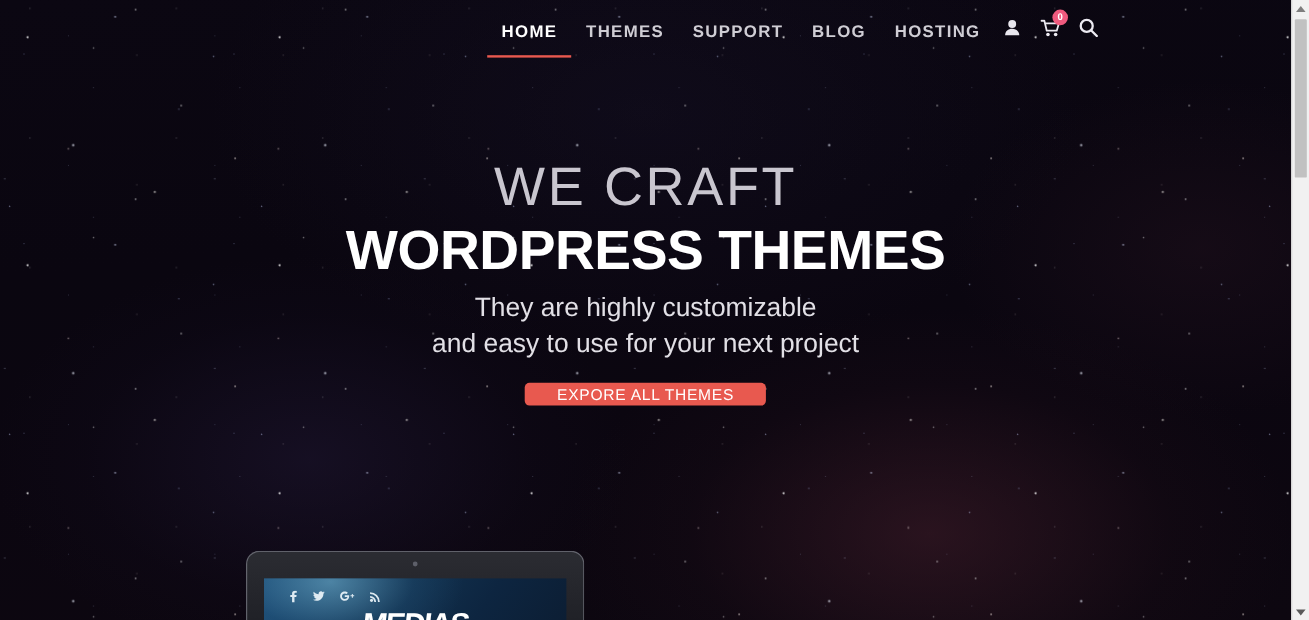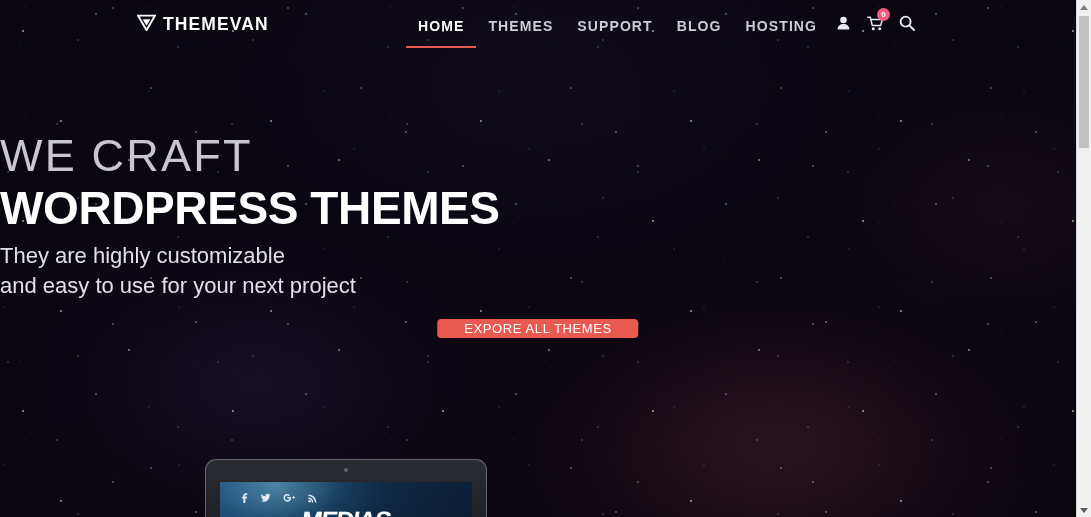--- a/index.html
+++ b/index.html
@@ -168,20 +168,21 @@
     font-weight: bold;
     line-height: 13px;
     text-align: center;
   }
 
   
   #hero {
     position: absolute;
     top: 0; left: 0; right: 15px;
     height: 496px;
+    text-align: center;
     z-index: 10;
     pointer-events: none;
   }
   #hero > * { pointer-events: auto; }
 
   #hero-eyebrow {
     position: absolute;
     top: 133px;
     left: 0; right: 0;
     color: #c9c6cf;
@@ -339,29 +340,20 @@
 <div id="page">
 
   <div id="hero-bg">
     <div id="stars-a"></div>
     <div id="stars-b"></div>
     <div id="stars-c"></div>
   </div>
 
   <header id="site-header">
 
-    <a id="brand" href="#">
-      <span id="brand-mark">
-        <svg width="19" height="17" viewBox="0 0 19 17" aria-hidden="true">
-          <path d="M1 1.6 L18 1.6 L9.5 16.2 Z" fill="none" stroke="#ffffff" stroke-width="1.9"></path>
-          <path d="M5.7 5.2 L13.3 5.2 L9.5 11.8 Z" fill="#ffffff"></path>
-        </svg>
-      </span>
-      <span id="brand-name">THEMEVAN</span>
-    </a>
 
     <nav id="primary-nav">
       <a class="nav-item is-active" href="#">HOME</a>
       <a class="nav-item" href="#">THEMES</a>
       <a class="nav-item" href="#">SUPPORT</a>
       <a class="nav-item" href="#">BLOG</a>
       <a class="nav-item" href="#">HOSTING</a>
     </nav>
 
     <div id="header-tools">

